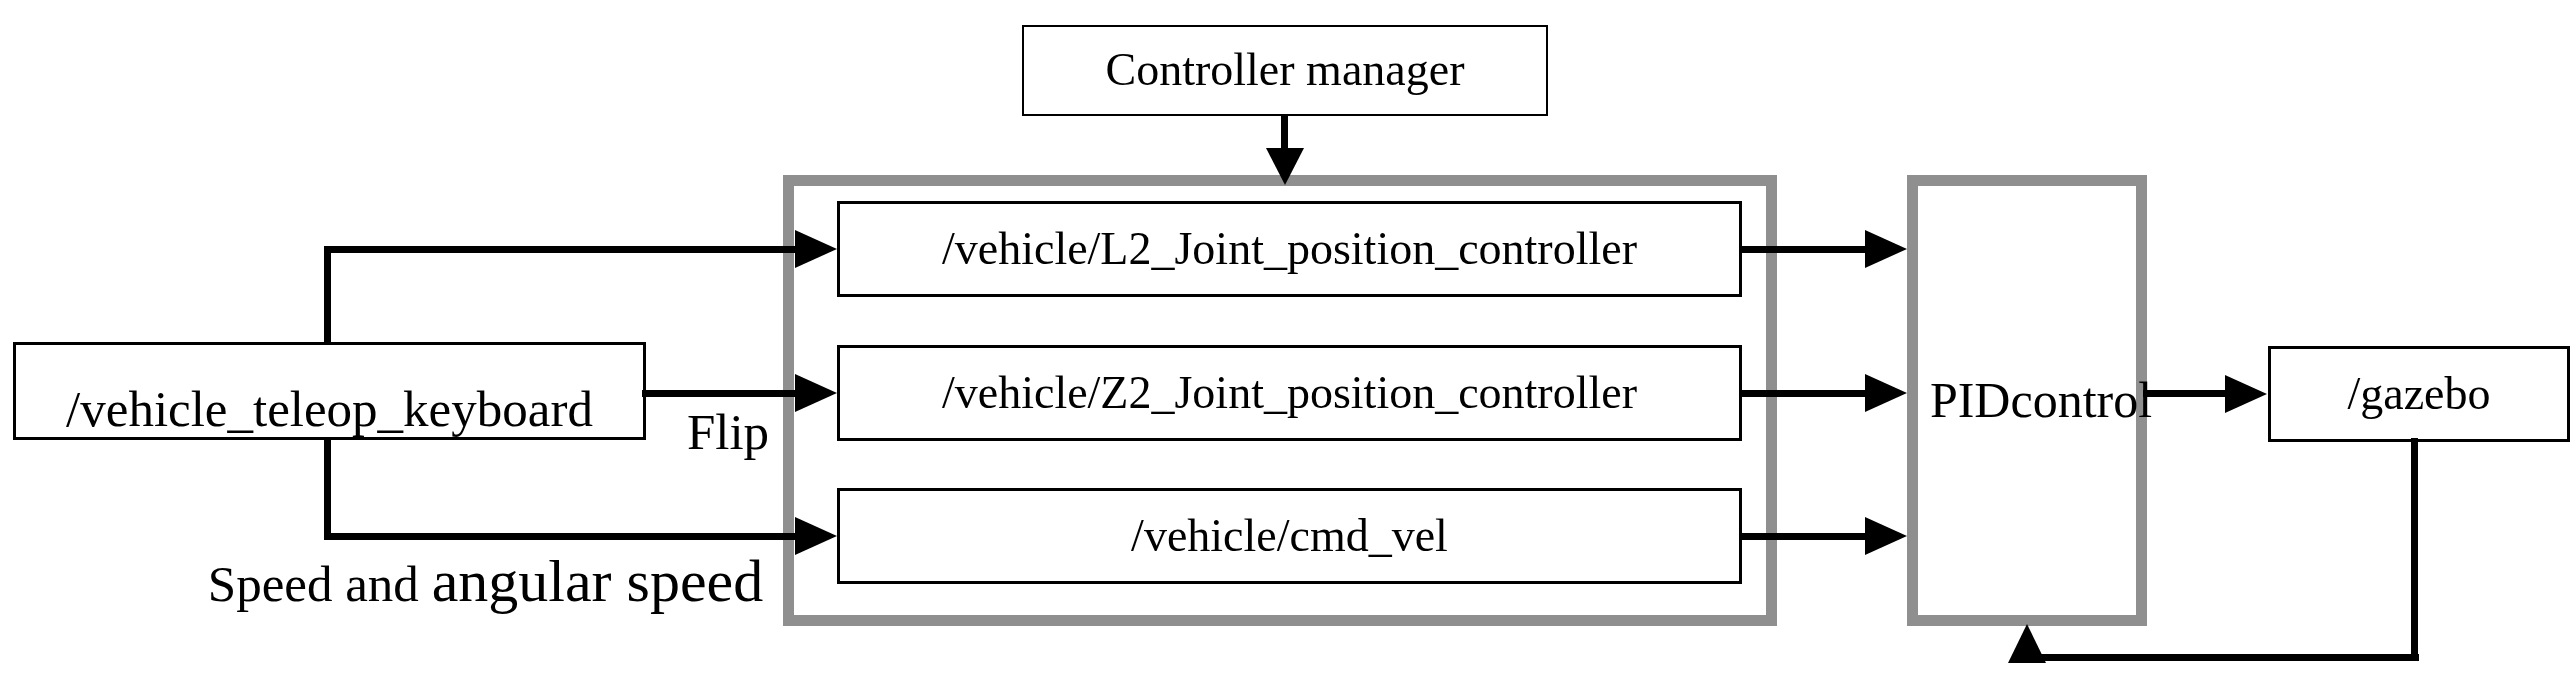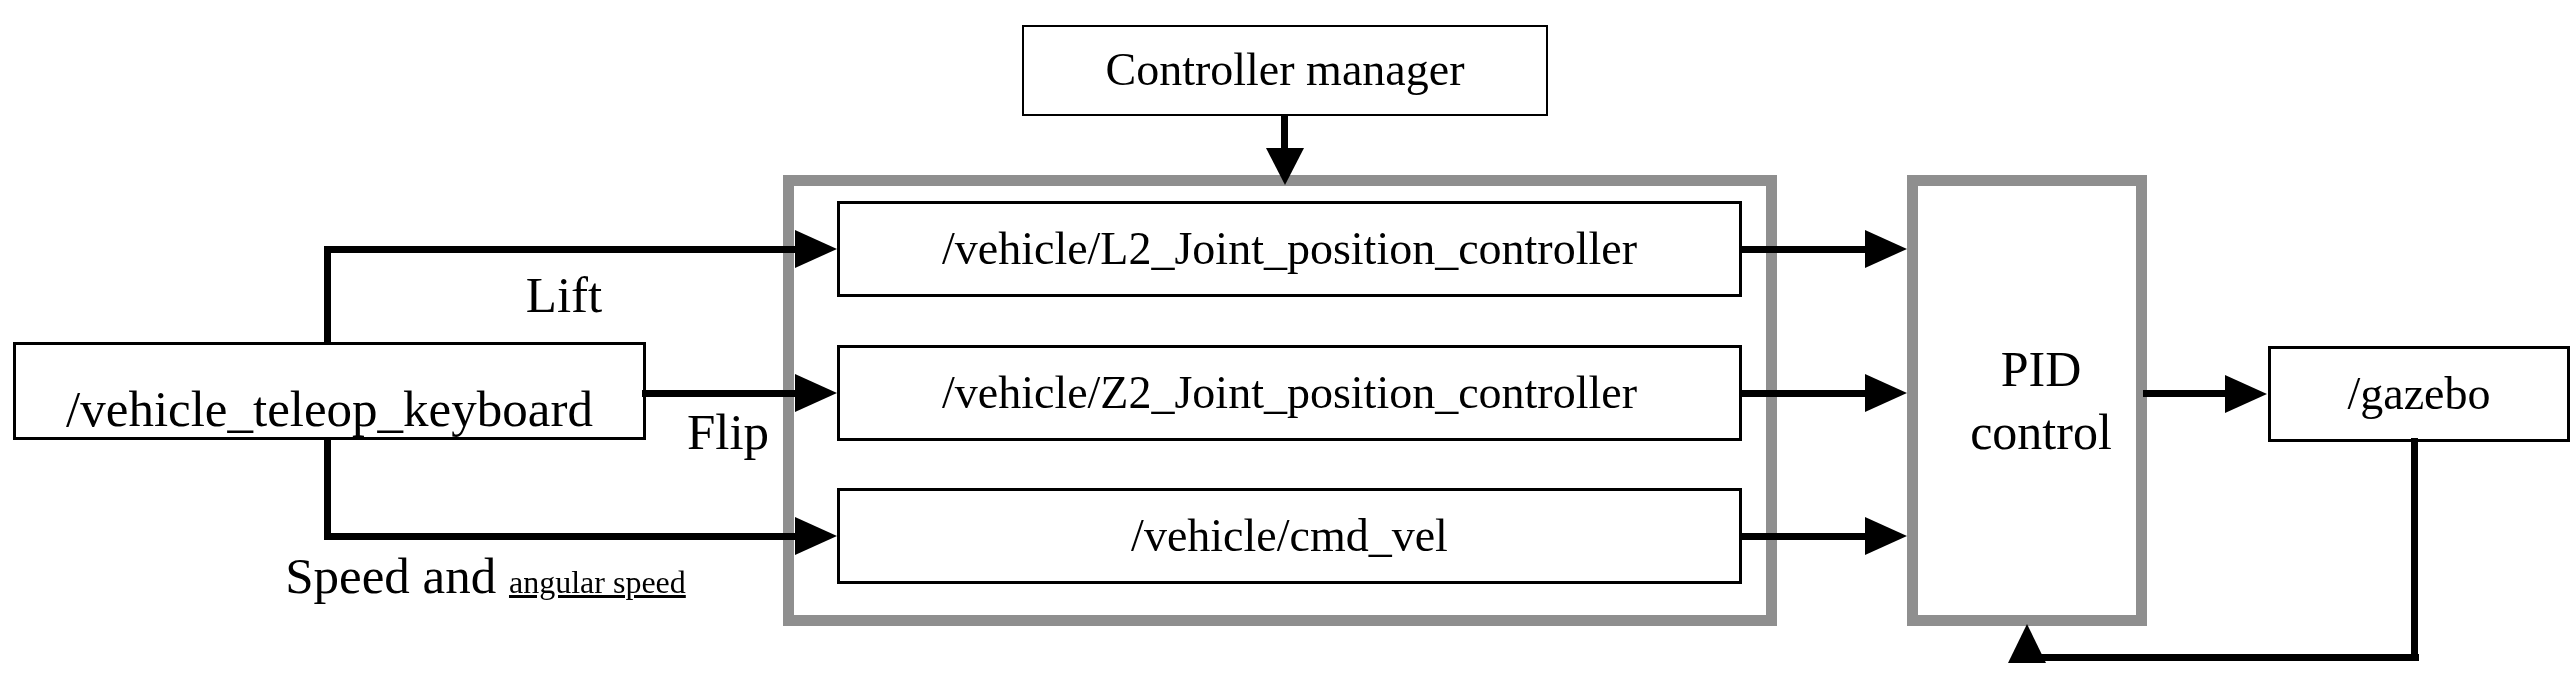--- a/index.html
+++ b/index.html
@@ -27,21 +27,20 @@
   }
   .node.thin { border-width: 2.9px; }
   .gray-frame {
     position: absolute;
     box-sizing: border-box;
     background: #ffffff;
     border: 11.7px solid #8f8f8f;
   }
   .pid-box {
     display: flex;
-    flex-direction: column;
     align-items: center;
     justify-content: center;
     font-size: 50px;
     line-height: 1.25;
     padding-left: 28px;
   }
   .hline, .vline { position: absolute; background: #000000; }
   .hline { height: 7.3px; }
   .vline { width: 7.3px; }
   .arrow-right {
@@ -61,21 +60,21 @@
     border-left: 19px solid transparent;
     border-right: 19px solid transparent;
     border-bottom: 39px solid #000000;
   }
   .edge-label {
     position: absolute;
     font-size: 51px;
     text-align: center;
     white-space: nowrap;
   }
-  .edge-label .small { font-size: 32px; text-decoration: underline; }
+  .edge-label .small { font-size: 60px; }
 
   
   #controller-manager { left: 1022px; top: 25px;  width: 526px;  height: 91px; }
   #controllers-frame  { left: 783px; top: 175px; width: 994px; height: 451px; }
   #l2-controller      { left: 837px; top: 201px; width: 905px; height: 96px; }
   #z2-controller      { left: 837px; top: 345px; width: 905px; height: 96px; }
   #cmd-vel            { left: 837px; top: 488px; width: 905px; height: 96px; }
   #teleop-keyboard    { left: 13px;   top: 342px; width: 633px;  height: 98px; font-size: 51px; align-items: flex-end; }
   #pid-control        { left: 1907px; top: 175px; width: 240px;  height: 451px; }
   #gazebo             { left: 2268px; top: 346px; width: 302px;  height: 96px; }
@@ -160,23 +159,20 @@
     <div class="arrow-right" style="left:2225px; top:375px;"></div>
   </div>
 
   <div>
     <div class="vline" style="left:2411px; top:438px; height:219px;"></div>
     <div class="hline" style="left:2024px; top:654px; width:395px;"></div>
     <div class="vline" style="left:2024px; top:636px; height:22px;"></div>
     <div class="arrow-up" style="left:2008px; top:624px;"></div>
   </div>
 
-  <div class="edge-label" id="label-lift">
-    <span>Lift</span>
-  </div>
   <div class="edge-label" id="label-flip">
     <span>Flip</span>
   </div>
   <div class="edge-label" id="label-speed">
     <span>Speed and</span>
     <span class="small">angular speed</span>
   </div>
 
 </div>
 

